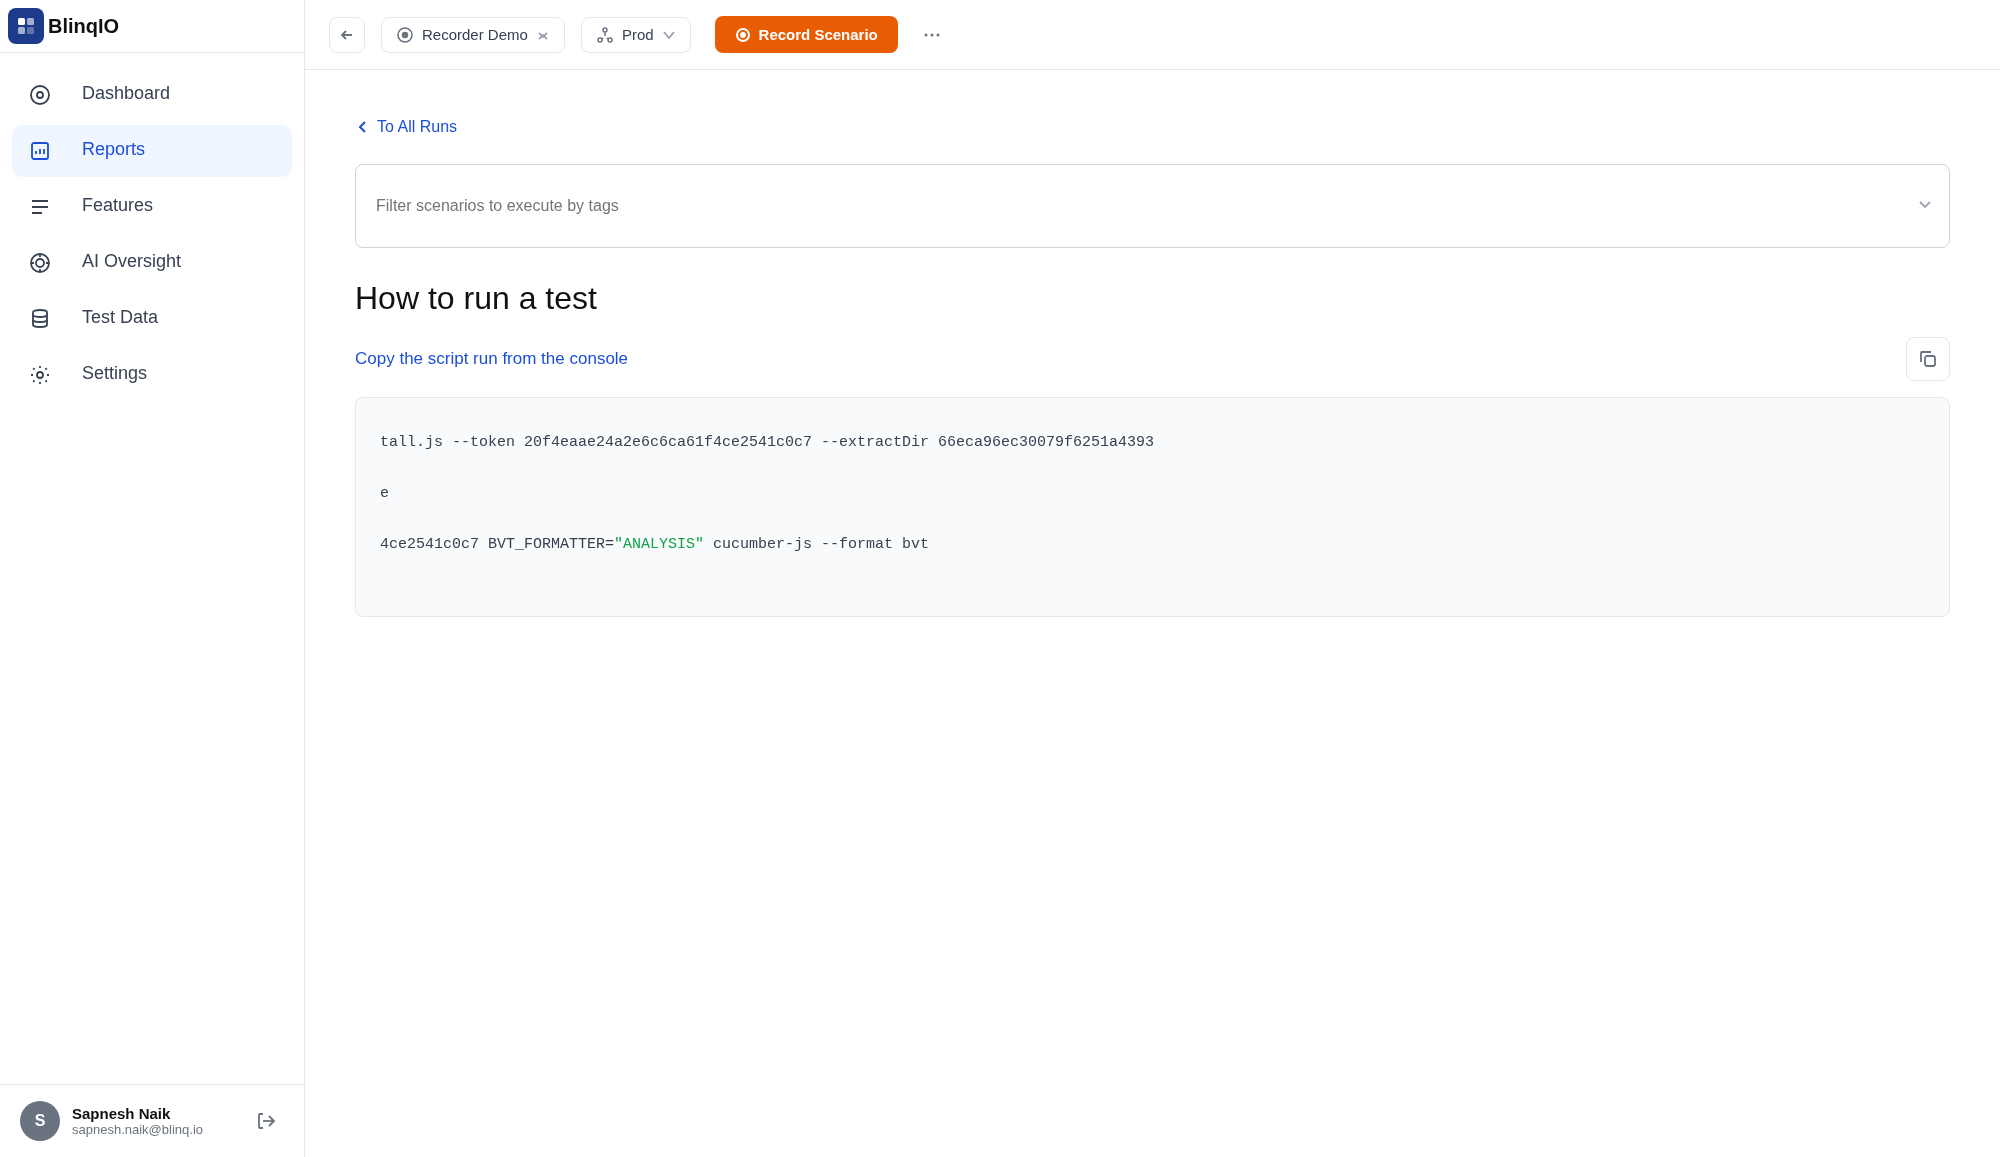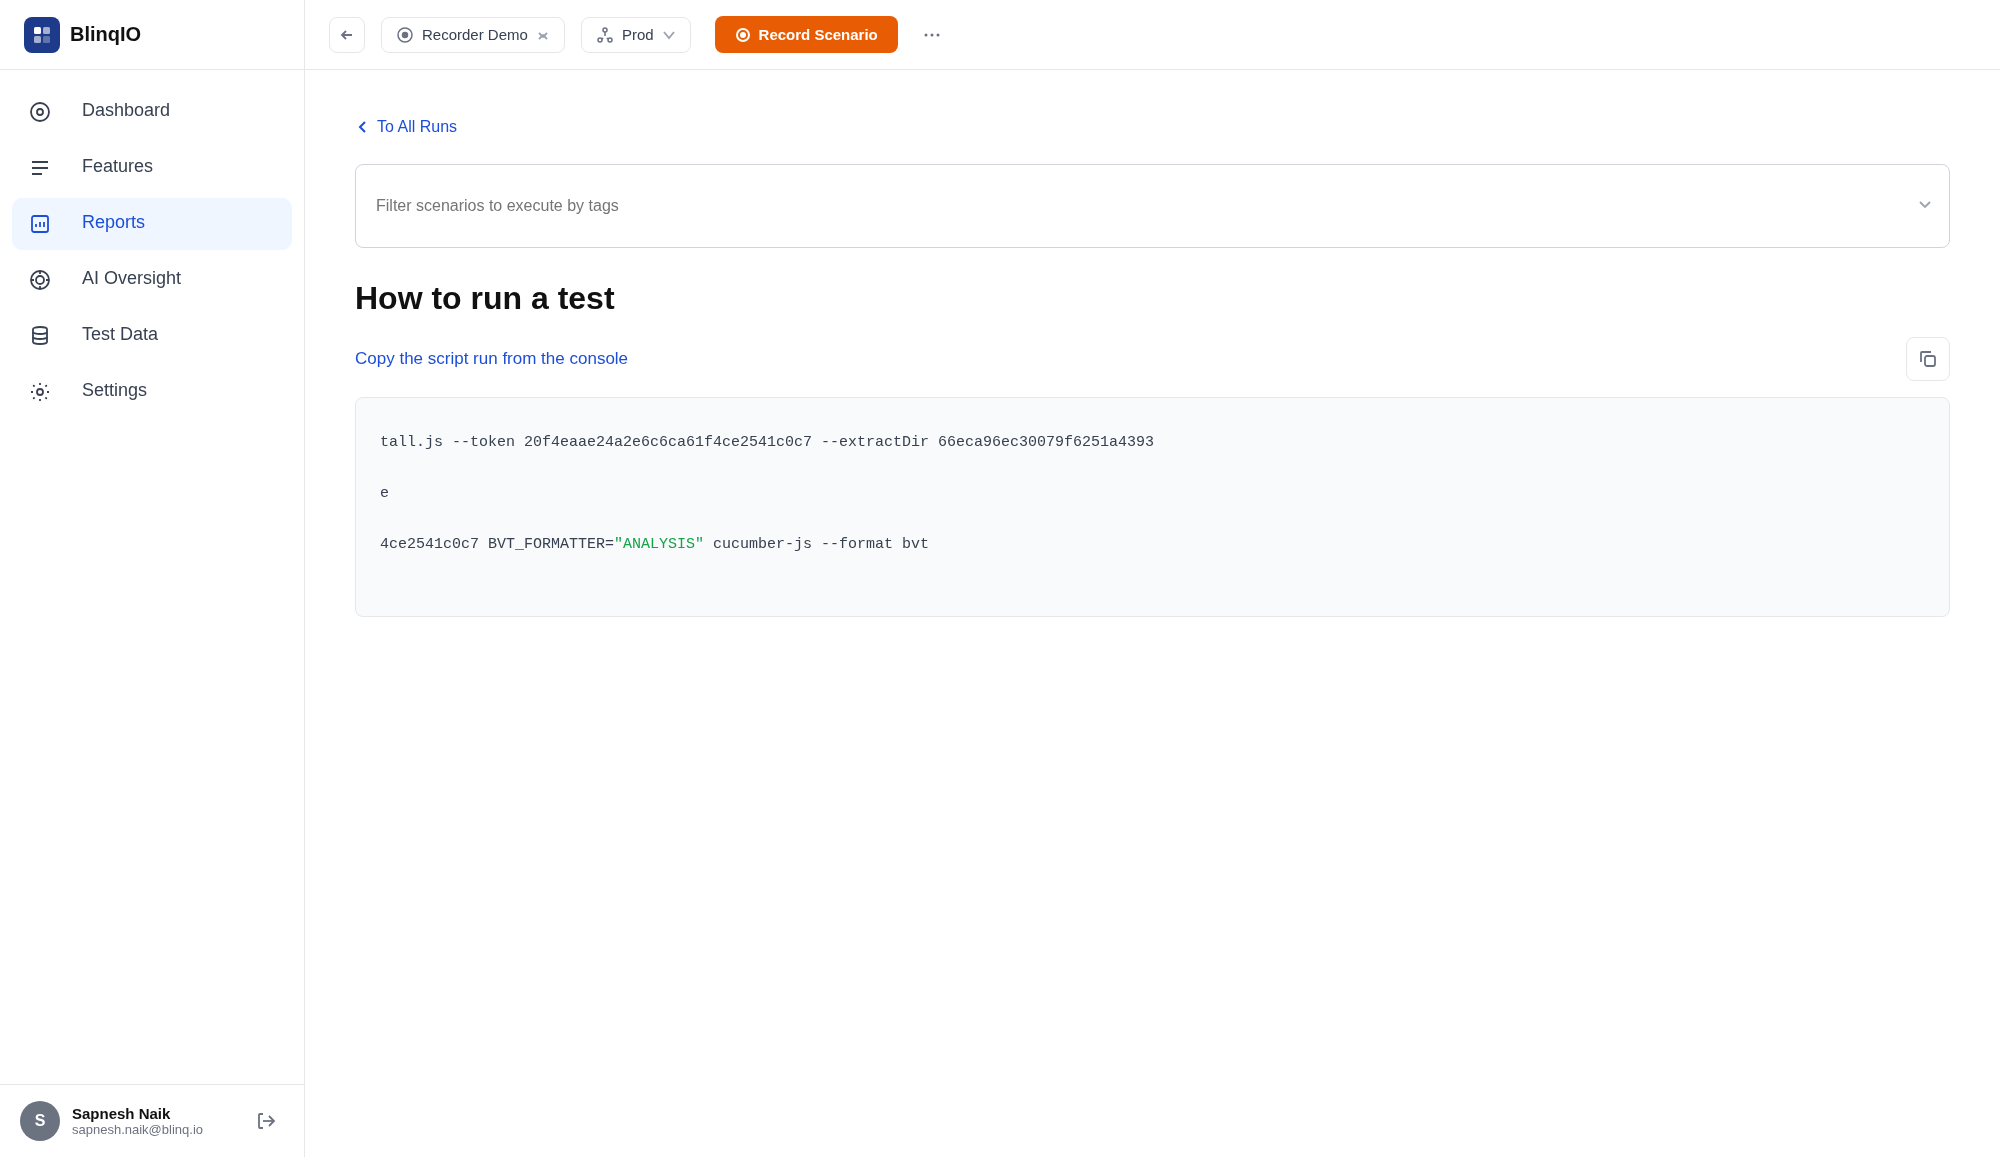--- a/index.html
+++ b/index.html
@@ -12,24 +12,24 @@
       background: #fff;
       border-right: 1px solid #e5e7eb;
       display: flex;
       flex-direction: column;
       height: 100vh;
     }
 
     .sidebar-logo {
       display: flex;
       align-items: center;
-      gap: 10px;
-      padding: 20px 24px;
+      gap: 4px;
+      padding: 20px 8px;
       border-bottom: 1px solid #e5e7eb;
-      height: 70px;
+      height: 53px;
     }
 
     .logo-icon {
       width: 36px;
       height: 36px;
       background: #1e3a8a;
       border-radius: 8px;
       display: flex;
       align-items: center;
       justify-content: center;
@@ -229,21 +229,21 @@
       position: absolute;
       right: 16px;
       top: 50%;
       transform: translateY(-50%);
       color: #9ca3af;
       pointer-events: none;
     }
 
     .section-title {
       font-size: 32px;
-      font-weight: 700;
+      font-weight: 400;
       color: #111;
       margin-bottom: 20px;
     }
 
     .copy-instruction {
       font-size: 17px;
       color: #1d4ed8;
       margin-bottom: 16px;
       display: flex;
       align-items: center;
@@ -305,37 +305,37 @@
     <div class="nav-item">
       <span class="nav-icon">
         <svg width="22" height="22" viewBox="0 0 22 22" fill="none" stroke="currentColor" stroke-width="1.8">
           <circle cx="11" cy="11" r="9"></circle>
           <circle cx="11" cy="11" r="3"></circle>
         </svg>
       </span>
       <span>Dashboard</span>
     </div>
 
-    <div class="nav-item">
-      <span class="nav-icon">
-        <svg width="22" height="22" viewBox="0 0 22 22" fill="none" stroke="currentColor" stroke-width="1.8">
-          <path d="M3 5h16M3 11h16M3 17h10"></path>
-        </svg>
-      </span>
-      <span>Features</span>
-    </div>
-
     <div class="nav-item active">
       <span class="nav-icon">
         <svg width="22" height="22" viewBox="0 0 22 22" fill="none" stroke="#1d4ed8" stroke-width="1.8">
           <rect x="3" y="3" width="16" height="16" rx="2"></rect>
           <path d="M7 14v-3M11 14V9M15 14v-5"></path>
         </svg>
       </span>
       <span>Reports</span>
+    </div>
+
+    <div class="nav-item">
+      <span class="nav-icon">
+        <svg width="22" height="22" viewBox="0 0 22 22" fill="none" stroke="currentColor" stroke-width="1.8">
+          <path d="M3 5h16M3 11h16M3 17h10"></path>
+        </svg>
+      </span>
+      <span>Features</span>
     </div>
 
     <div class="nav-item">
       <span class="nav-icon">
         <svg width="22" height="22" viewBox="0 0 22 22" fill="none" stroke="currentColor" stroke-width="1.8">
           <circle cx="11" cy="11" r="4"></circle>
           <circle cx="11" cy="11" r="9"></circle>
           <path d="M11 2v3M11 17v3M2 11h3M17 11h3"></path>
         </svg>
       </span>

